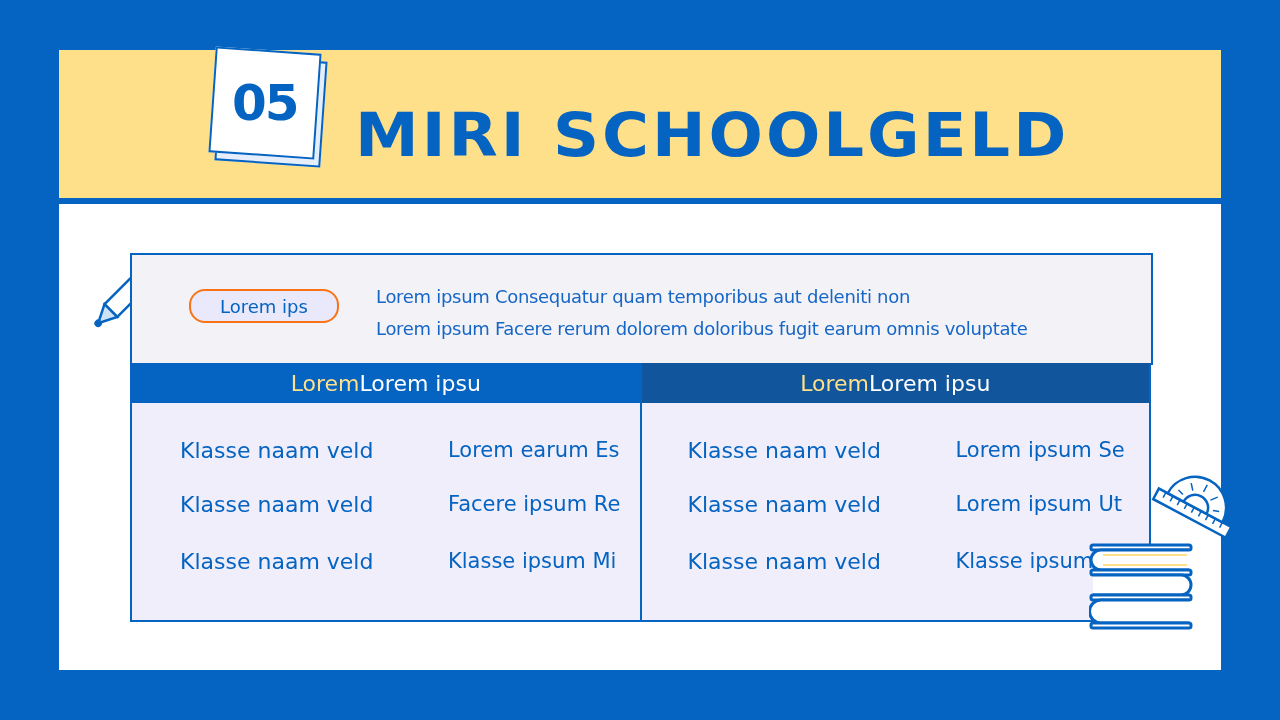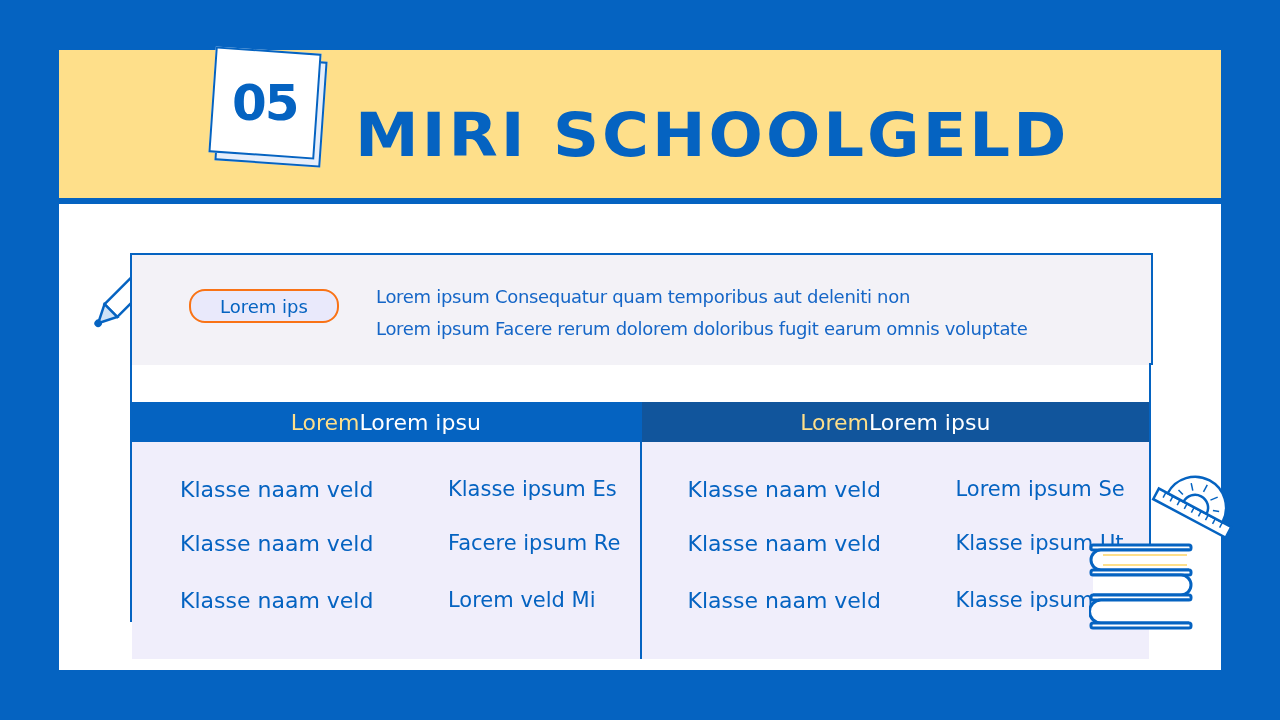--- a/index.html
+++ b/index.html
@@ -56,21 +56,20 @@
       color: #1566c7; font-size: 18px; line-height: 32px; letter-spacing: -0.3px;
     }
     .table {
       position: absolute; left: 71px; top: 313px; width: 1021px; height: 259px;
       border: 2px solid #0563c1; border-top: none; box-sizing: border-box;
       display: flex;
     }
     .col {
       position: relative; width: 510px; height: 100%;
       background: #f0eefb;
-      margin-top: 39px;
     }
     .col + .col { border-left: 2px solid #0563c1; }
     .col-head {
       height: 40px; display: flex; align-items: center; justify-content: center;
       color: #ffffff; font-size: 22px;
     }
     .col-head.c1 { background: #0563c1; }
     .col-head.c2 { background: #11559c; }
     .col-head .accent { color: #fedf8a; }
     .row {
@@ -112,43 +111,43 @@
   </div>
 
   <div class="table">
     <div class="col">
       <div class="col-head c1">
         <span class="accent">Lorem</span>
           <span>Lorem ipsu</span>
       </div>
       <div class="row" style="top:75px">
         <span class="k">Klasse naam veld</span>
-        <span class="v">Klasse ipsum Es</span>
+        <span class="v">Lorem earum Es</span>
       </div>
       <div class="row" style="top:129px">
         <span class="k">Klasse naam veld</span>
         <span class="v">Facere ipsum Re</span>
       </div>
       <div class="row" style="top:186px">
         <span class="k">Klasse naam veld</span>
-        <span class="v">Lorem veld Mi</span>
+        <span class="v">Klasse ipsum Mi</span>
       </div>
     </div>
     <div class="col">
       <div class="col-head c2">
         <span class="accent">Lorem</span>
           <span>Lorem ipsu</span>
       </div>
       <div class="row" style="top:75px;left:46px">
         <span class="k">Klasse naam veld</span>
         <span class="v">Lorem ipsum Se</span>
       </div>
       <div class="row" style="top:129px;left:46px">
         <span class="k">Klasse naam veld</span>
-        <span class="v">Klasse ipsum Ut</span>
+        <span class="v">Lorem ipsum Ut</span>
       </div>
       <div class="row" style="top:186px;left:46px">
         <span class="k">Klasse naam veld</span>
         <span class="v">Klasse ipsum Fu</span>
       </div>
     </div>
   </div>
 
   <svg class="deco" style="left:1092px;top:418px" width="90" height="76" viewBox="0 0 90 76">
     <g transform="rotate(28 45 38)" fill="#ffffff" stroke="#0563c1" stroke-width="2.5">

